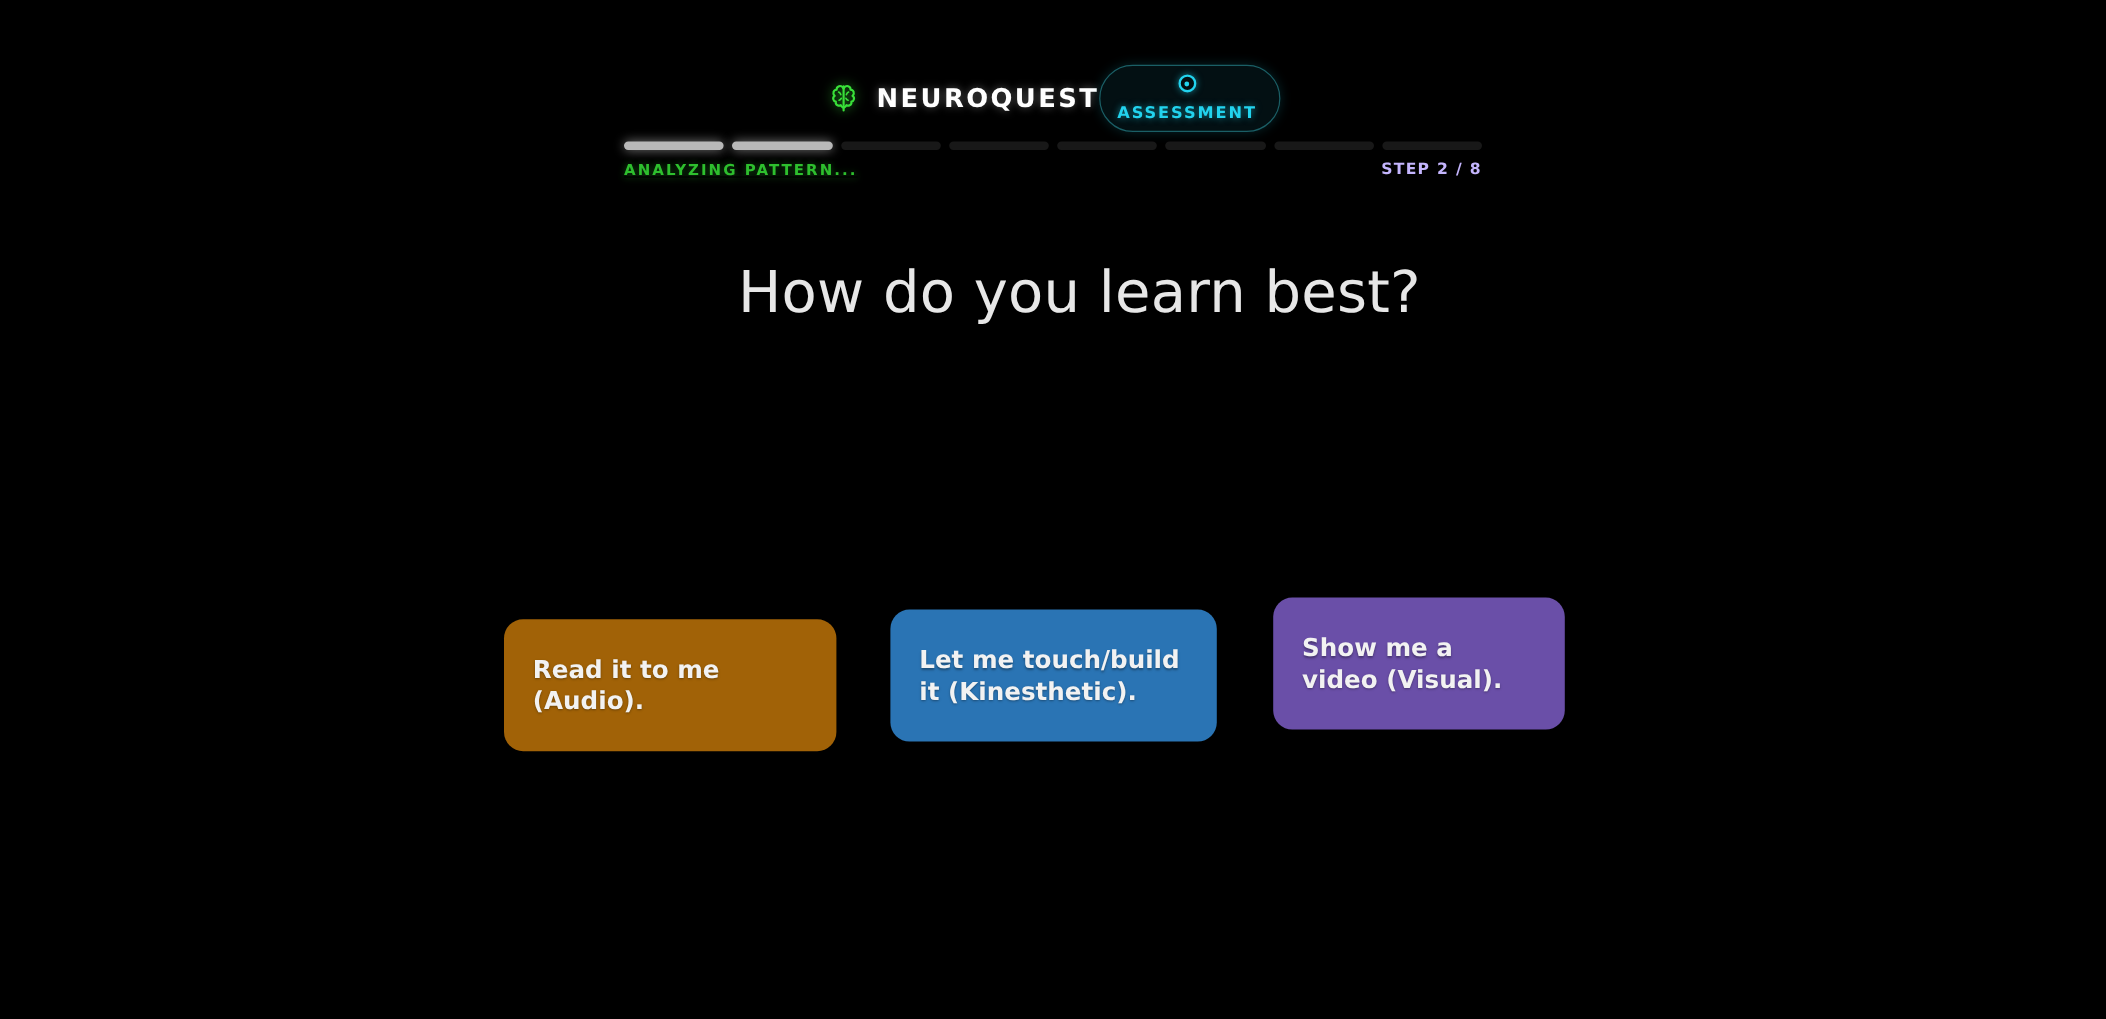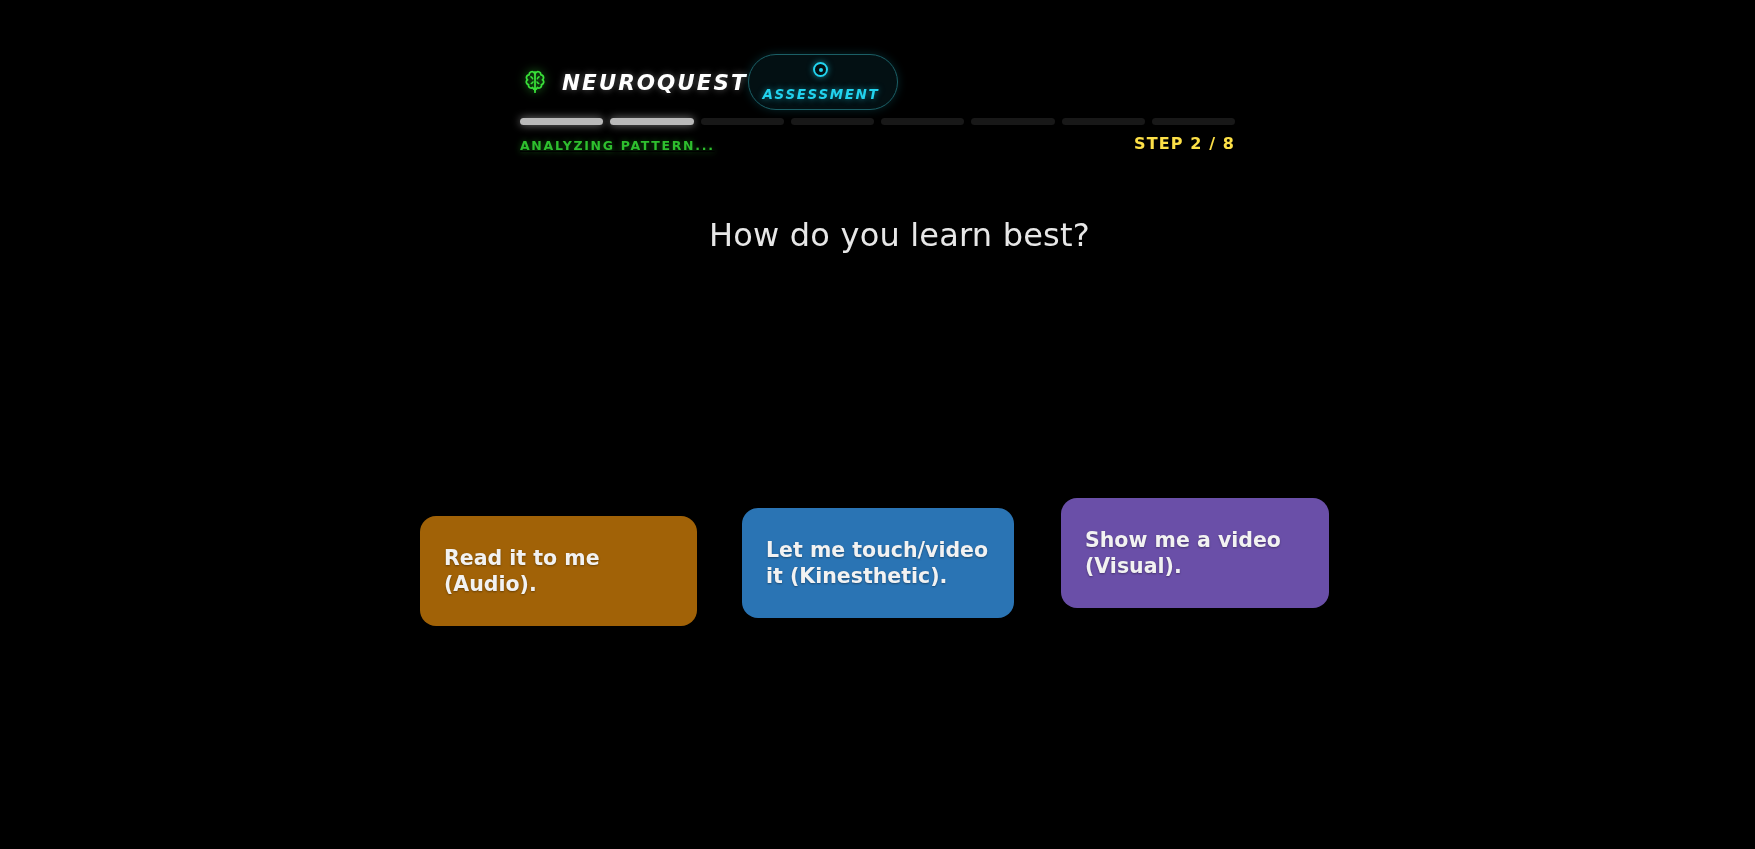--- a/index.html
+++ b/index.html
@@ -19,22 +19,21 @@
 
   
   .header {
     position: absolute;
     left: 520px;
     top: 62px;
     width: 715px;
     height: 40px;
     display: flex;
     align-items: center;
-    justify-content: flex-start;
-    font-style: italic;
+    justify-content: center;
   }
   .brand {
     display: flex;
     align-items: center;
     gap: 12px;
   }
   .brain-icon {
     width: 30px;
     height: 30px;
     display: block;
@@ -117,36 +116,36 @@
   }
   .status-text {
     color: #2ebf2e;
     font-size: 12.5px;
     font-weight: 700;
     letter-spacing: 1.7px;
     text-shadow: 0 0 6px rgba(46,191,46,0.45);
     white-space: nowrap;
   }
   .step-text {
-    color: #fde047;
-    font-size: 16px;
+    color: #c4b5fd;
+    font-size: 13px;
     font-weight: 600;
     letter-spacing: 1.1px;
     white-space: nowrap;
   }
 
   
   .question {
     position: absolute;
     left: 0;
     top: 216px;
     width: 1755px;
     text-align: center;
     color: #e7e7e7;
-    font-size: 32px;
+    font-size: 48px;
     font-weight: 400;
     letter-spacing: 0.2px;
     font-family: "DejaVu Sans", "Liberation Sans", sans-serif;
     padding-left: 44px;
   }
 
   
   .card {
     position: absolute;
     border-radius: 16px;
@@ -154,21 +153,21 @@
     align-items: center;
     padding: 0 24px;
     color: #f2f2f2;
     font-size: 20.5px;
     font-weight: 700;
     line-height: 1.28;
     text-shadow: 0 1px 2px rgba(0,0,0,0.35);
   }
   #card-0 { left: 420px; top: 516px; width: 277px; height: 110px; background: #a16207; }
   #card-1 { left: 742px; top: 508px; width: 272px; height: 110px; background: #2a74b4; }
-  #card-2 { left: 1061px; top: 498px; width: 268px; height: 110px; background: #6a4fa8; }
+  #card-2 { left: 1061px; top: 498px; width: 243px; height: 110px; background: #6a4fa8; }
 </style>
 </head>
 <body>
 
 <div class="stage">
 
   <div class="header">
     <div class="brand">
       <svg class="brain-icon" viewBox="0 0 32 32" fill="none">
         <path d="M16 5.2v21.6" stroke="#39e039" stroke-width="1.9" stroke-linecap="round"></path>
@@ -202,19 +201,19 @@
     <span class="status-text">ANALYZING PATTERN...</span>
     <span class="step-text">STEP 2 / 8</span>
   </div>
 
   <h1 class="question">How do you learn best?</h1>
 
   <div class="card" id="card-0">
     <span>Read it to me (Audio).</span>
   </div>
   <div class="card" id="card-1">
-    <span>Let me touch/video it (Kinesthetic).</span>
+    <span>Let me touch/build it (Kinesthetic).</span>
   </div>
   <div class="card" id="card-2">
     <span>Show me a video (Visual).</span>
   </div>
 
 </div>
 
 </body></html>

